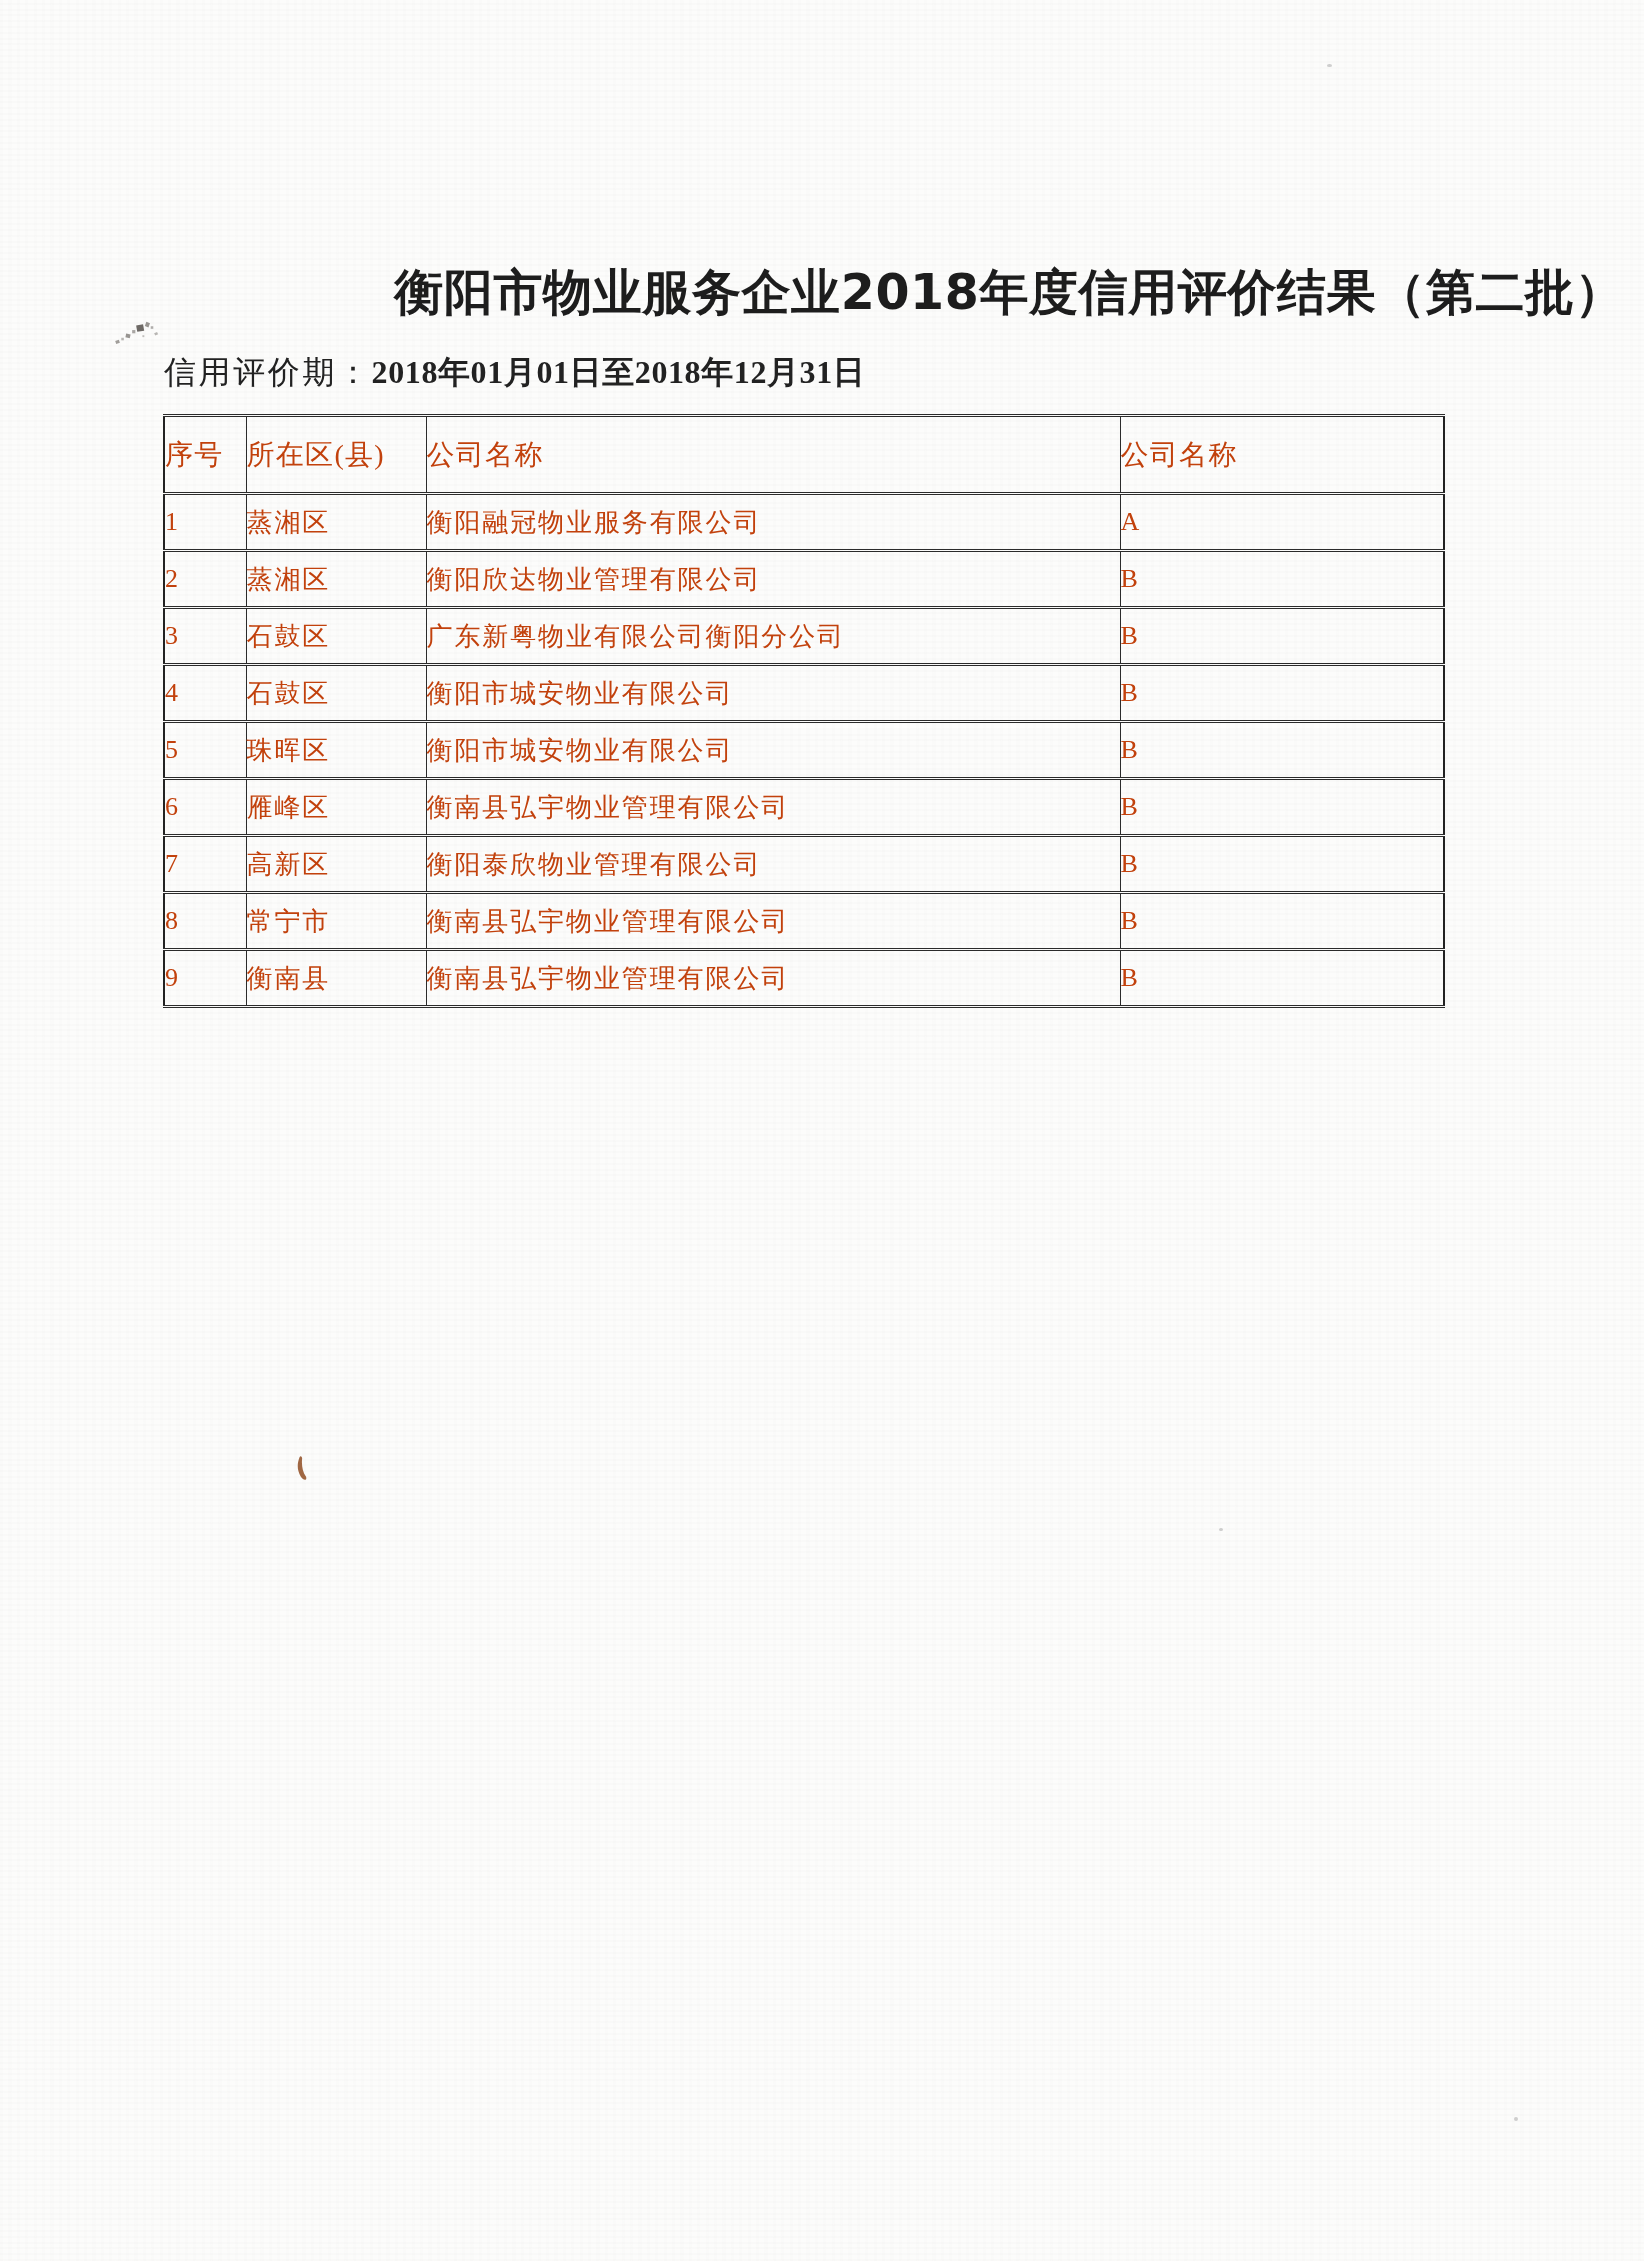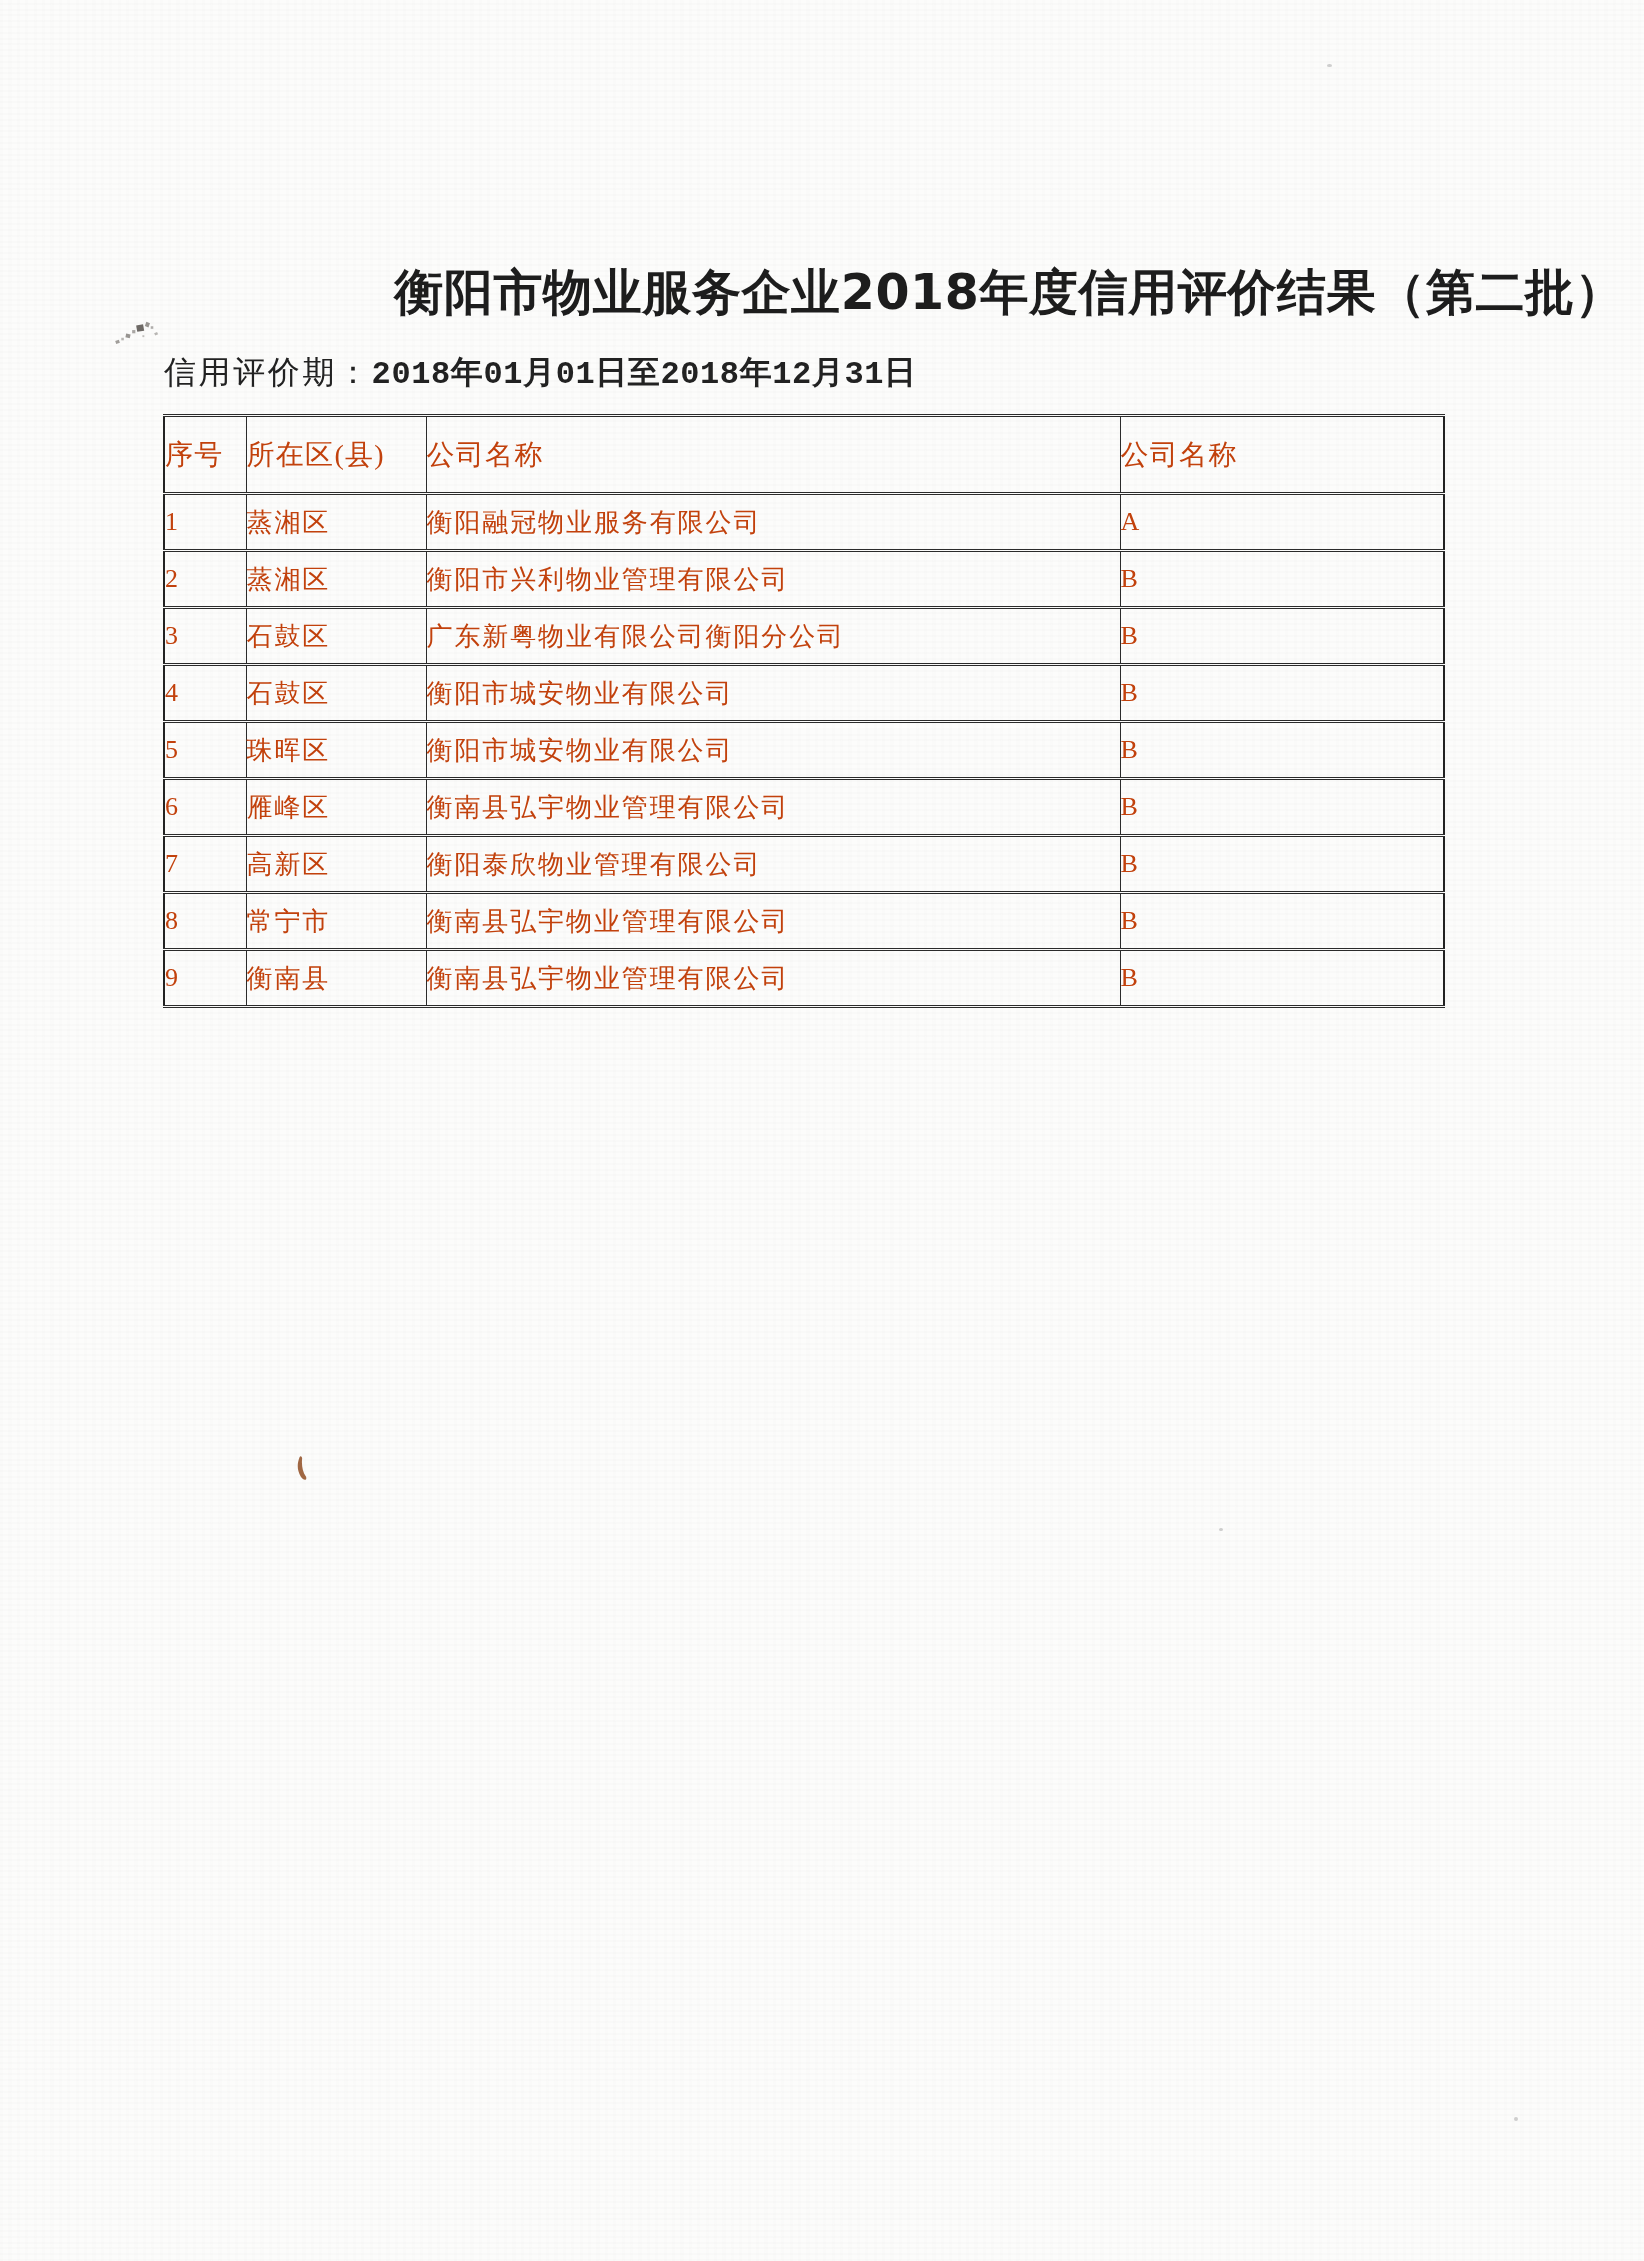--- a/index.html
+++ b/index.html
@@ -44,21 +44,21 @@
     font-size: 32px;
     color: #222;
     white-space: nowrap;
   }
   .period-line .label {
     font-weight: 400;
     letter-spacing: 2.6px;
   }
   .period-line .value {
     font-weight: 700;
-    font-family: Liberation Mono, monospace;
+    font-family: Liberation Serif, serif;
     letter-spacing: 0.6px;
     margin-top: 43px;
   }
   table.credit-table {
     position: absolute;
     left: 163px;
     top: 414px;
     width: 1280px;
     border-collapse: collapse;
     table-layout: fixed;
@@ -155,21 +155,21 @@
   <tr>
     <td class="cell-no">1</td>
     <td class="cell-district">蒸湘区</td>
     <td class="cell-company">衡阳融冠物业服务有限公司</td>
     <td class="cell-rating">A</td>
   </tr>
 
   <tr>
     <td class="cell-no">2</td>
     <td class="cell-district">蒸湘区</td>
-    <td class="cell-company">衡阳市兴利物业管理有限公司</td>
+    <td class="cell-company">衡阳欣达物业管理有限公司</td>
     <td class="cell-rating">B</td>
   </tr>
 
   <tr>
     <td class="cell-no">3</td>
     <td class="cell-district">石鼓区</td>
     <td class="cell-company">广东新粤物业有限公司衡阳分公司</td>
     <td class="cell-rating">B</td>
   </tr>
 

